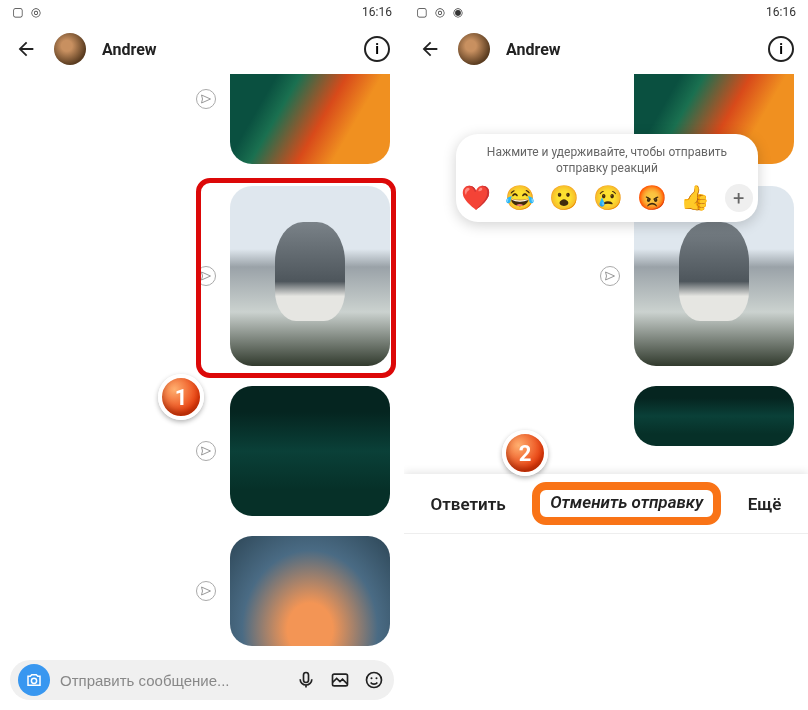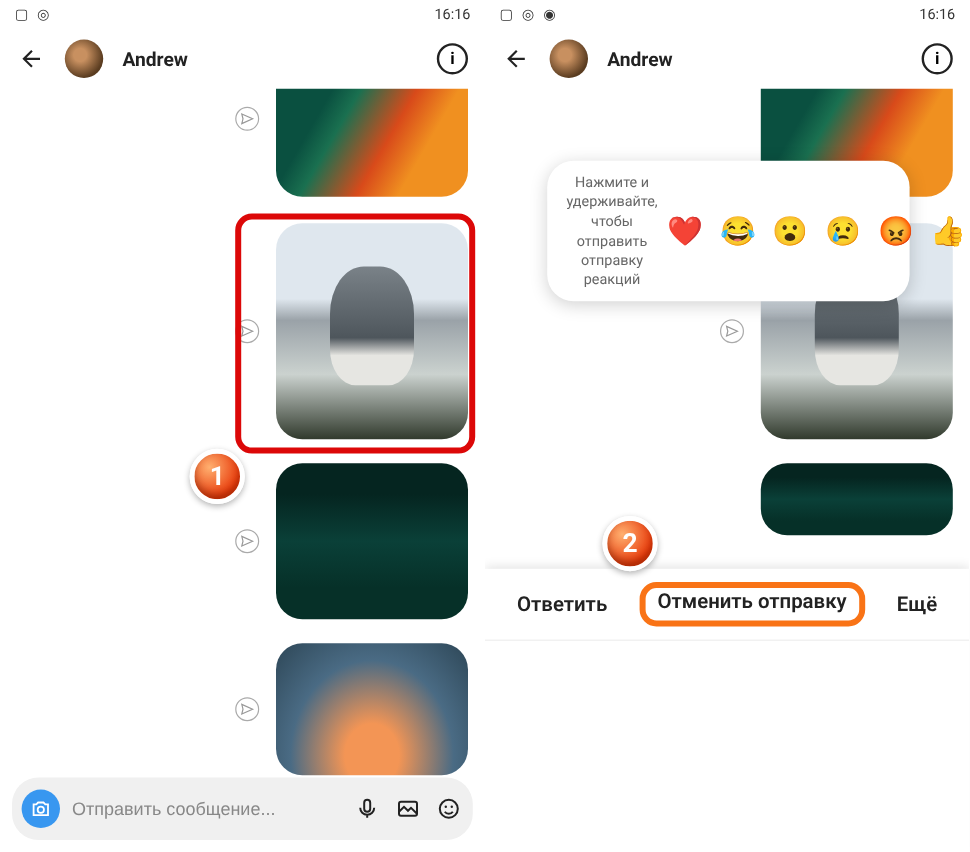--- a/index.html
+++ b/index.html
@@ -30,37 +30,37 @@
   .img-cat   { background: linear-gradient(#dfe7ee 35%, #9aa2a8 45%, #cbd2cf 70%, #313a2d 100%); position:relative; }
   .img-cat::after{ content:""; position:absolute; left:28%; top:20%; width:44%; height:55%; border-radius:40% 40% 30% 30%; background: linear-gradient(#7a8288, #4e565c 60%, #e6e6e2 75%); }
   .img-forest{ background: linear-gradient(180deg, #052520 20%, #0a4038 50%, #063028 80%); }
   .img-sunset{ background: radial-gradient(ellipse at 50% 85%, #f39555 20%, #4a6b84 60%, #2d4656 100%); }
 
   
   .hl1 { position:absolute; border: 5px solid #dc0808; border-radius: 14px; pointer-events:none; }
   .marker { position:absolute; width: 46px; height:46px; border-radius:50%; background: radial-gradient(circle at 33% 30%, #ffb070, #e83a0a 70%); border: 4px solid #fff; box-shadow: 0 2px 5px rgba(0,0,0,.3), inset 0 -4px 6px rgba(80,20,0,.4); color:#fff; font-weight:700; font-size:22px; display:flex; align-items:center; justify-content:center; pointer-events:none; }
 
   
-  .compose { position: absolute; bottom: 10px; left: 10px; right: 10px; height: 52px; background:#f0f0f0; border-radius: 22px; display:flex; align-items:center; padding: 0 8px; gap: 10px; }
+  .compose { position: absolute; bottom: 10px; left: 10px; right: 10px; height: 40px; background:#f0f0f0; border-radius: 22px; display:flex; align-items:center; padding: 0 8px; gap: 10px; }
   .cam { width: 32px; height:32px; border-radius:50%; background:#3897f0; display:flex; align-items:center; justify-content:center; color:#fff; }
   .compose-input { flex:1; border:none; background:transparent; font-size:15px; color:#333; outline:none; }
   .compose-input::placeholder{ color:#888; }
   .ci { width: 24px; height:24px; display:flex; align-items:center; justify-content:center; color:#333; }
 
   
-  .react-pop { position:absolute; background:#fff; border-radius: 22px; box-shadow: 0 3px 14px rgba(0,0,0,.18); padding: 10px 16px 10px 16px; display:flex; align-items:center; gap:8px; }
+  .react-pop { position:absolute; background:#fff; border-radius: 22px; box-shadow: 0 3px 14px rgba(0,0,0,.18); padding: 10px 16px 10px 16px; display:flex; flex-direction:column; align-items:center; gap:8px; }
   .react-tip { font-size: 12px; color:#666; text-align:center; line-height:1.35; }
   .react-row { display:flex; gap: 14px; align-items:center; font-size: 24px; }
   .plus { width:28px; height:28px; border-radius:50%; background:#efefef; display:flex; align-items:center; justify-content:center; font-size:20px; color:#666; }
 
   
   .sheet { position:absolute; left:0; right:0; bottom:0; height: 236px; background:#fff; box-shadow: 0 -2px 8px rgba(0,0,0,.1); }
   .action-row { height: 60px; display:flex; align-items:center; justify-content:space-evenly; border-bottom: 1px solid #eee; }
   .act-btn { font-size: 17px; font-weight:600; color:#222; padding: 6px 10px; }
-  .hl2 { border: 5px solid #f97316; border-radius: 14px; padding: 4px 10px 6px; line-height:1; }
+  .hl2 { border: 8px solid #f97316; border-radius: 14px; padding: 4px 10px 6px; line-height:1;font-style:italic; }
 
   svg { display:block; }
 </style>
 </head>
 <body>
 
 <div class="phone">
 
   <div class="status-bar">
     <div class="status-left">

